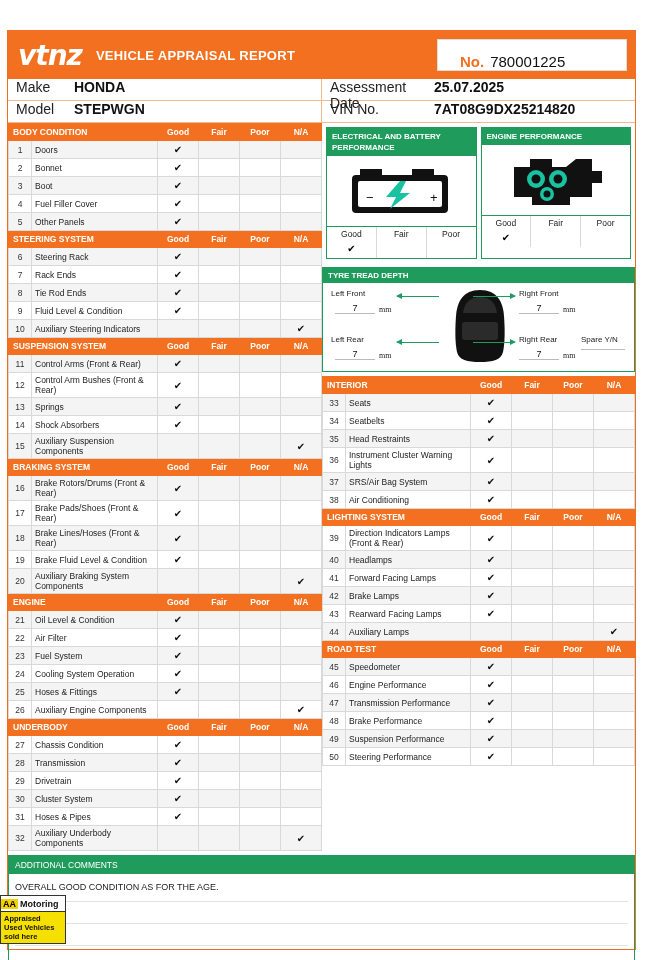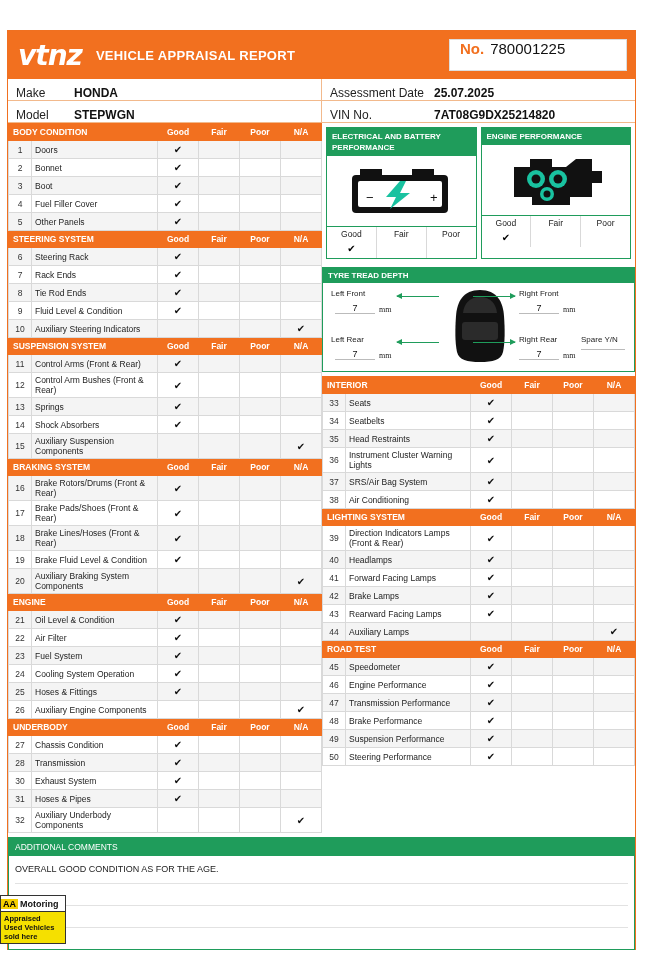--- a/index.html
+++ b/index.html
@@ -3,25 +3,25 @@
 <meta charset="utf-8">
 <style>
   html,body{margin:0;padding:0;background:#000;}
   body{font-family:"Liberation Sans", sans-serif;}
   #page{width:645px;height:960px;background:#fff;position:relative;overflow:hidden;}
   .sheet{position:absolute;left:7px;top:30px;width:629px;height:920px;background:#fff;border:1px solid #f07020;box-sizing:border-box;}
   
   .hdr{height:48px;background:#f2701f;display:flex;align-items:center;padding:0 10px;position:relative;}
   .logo{color:#fff;font-size:28px;font-weight:bold;letter-spacing:-1px;font-style:italic;font-family:"DejaVu Sans",sans-serif;}
   .hdr-title{color:#fff;font-size:13px;font-weight:bold;margin-left:14px;letter-spacing:.3px;}
-  .nobox{position:absolute;right:8px;top:8px;background:#fff;border:1px solid #ddd;width:166px;height:30px;display:flex;align-items:flex-start;padding-left:10px;}
+  .nobox{position:absolute;right:8px;top:8px;background:#fff;border:1px solid #ddd;width:166px;height:30px;display:flex;align-items:flex-end;padding-left:22px;}
   .no-lbl{color:#f2701f;font-weight:bold;font-size:15px;margin-right:6px;}
   .no-val{color:#111;font-size:15px;}
   .trow{display:flex;border-bottom:1px solid #f2b98c;height:21px;}
-  .tq{display:flex;align-items:flex-end;width:50%;border-right:1px solid #f2b98c;font-size:12px;}
+  .tq{display:flex;align-items:flex-start;width:50%;border-right:1px solid #f2b98c;font-size:14px;}
   .tq .lab{width:58px;padding-left:8px;color:#222;}
   .tq .val{font-weight:bold;color:#111;}
   
   .cols{display:flex;}
   .colL{width:315px;border-right:0px solid #fff;}
   .colR{width:313px;}
   table{border-collapse:collapse;width:100%;}
   .secthead td{background:#f2701f;color:#fff;font-size:8.5px;font-weight:bold;padding:3px 4px;border:1px solid #f2701f;}
   .secthead td.gw{background:#f2701f;color:#fff;text-align:center;width:32px;}
   tr.item td{font-size:8.5px;border:1px solid #d9d9d9;padding:2px 3px;height:13px;color:#222;background:#fff;}
@@ -365,22 +365,30 @@
               </tr>
               <tr class="item">
                 <td class="num">28</td>
                 <td>Transmission</td>
                 <td class="mark">✔</td>
                 <td class="mark"></td>
                 <td class="mark"></td>
                 <td class="mark"></td>
               </tr>
               <tr class="item">
+                <td class="num">29</td>
+                <td>Drivetrain</td>
+                <td class="mark">✔</td>
+                <td class="mark"></td>
+                <td class="mark"></td>
+                <td class="mark"></td>
+              </tr>
+              <tr class="item">
                 <td class="num">30</td>
-                <td>Exhaust System</td>
+                <td>Cluster System</td>
                 <td class="mark">✔</td>
                 <td class="mark"></td>
                 <td class="mark"></td>
                 <td class="mark"></td>
               </tr>
               <tr class="item">
                 <td class="num">31</td>
                 <td>Hoses &amp; Pipes</td>
                 <td class="mark">✔</td>
                 <td class="mark"></td>

